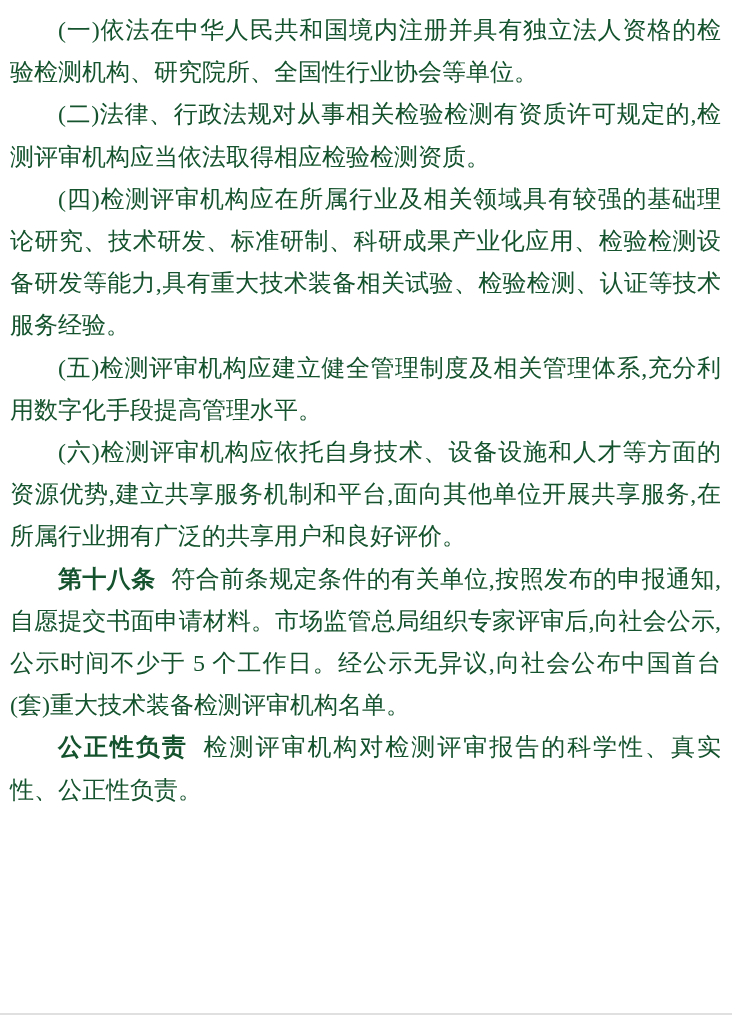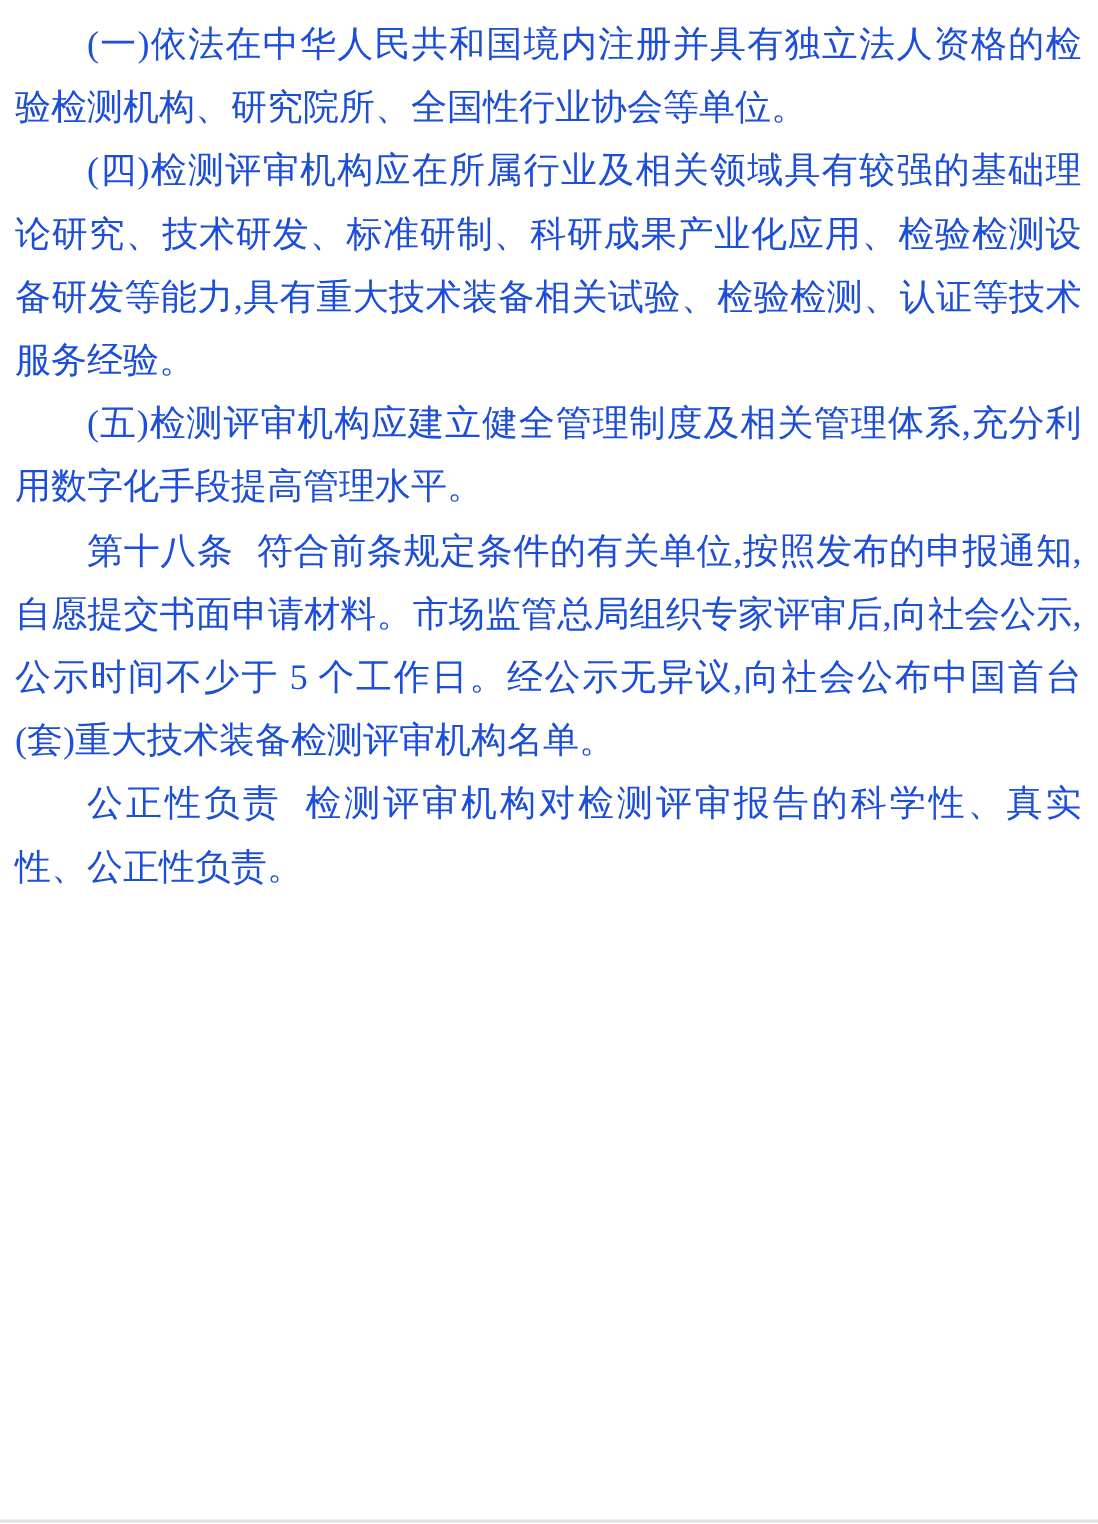--- a/index.html
+++ b/index.html
@@ -12,60 +12,62 @@
     background: #ffffff;
     overflow: hidden;
   }
   .page {
     position: relative;
     box-sizing: border-box;
     width: 732px;
     height: 1016px;
     padding: 9px 11px 0 10px;
     background: #ffffff;
-    color: #1d4ed8;
+    color: #14532d;
     font-family: "Liberation Serif", "DejaVu Serif", serif;
     overflow: hidden;
   }
   .para {
     margin: 0;
     font-size: 24px;
     line-height: 42.2px;
     text-align: justify;
     text-justify: inter-ideograph;
     text-indent: 2em;
     word-break: break-all;
   }
   .article-number {
-    font-weight: normal;
+    font-weight: bold;
     margin-right: 0.65em;
   }
   .scan-edge {
     position: absolute;
     left: 0;
     bottom: 1px;
     width: 100%;
     height: 2px;
     background: #c6c6c6;
     opacity: 0.55;
   }
 </style>
 </head>
 <body>
 
 <div class="page">
 
   <p class="para">(一)依法在中华人民共和国境内注册并具有独立法人资格的检验检测机构、研究院所、全国性行业协会等单位。</p>
 
+  <p class="para">(二)法律、行政法规对从事相关检验检测有资质许可规定的,检测评审机构应当依法取得相应检验检测资质。</p>
 
 
   <p class="para">(四)检测评审机构应在所属行业及相关领域具有较强的基础理论研究、技术研发、标准研制、科研成果产业化应用、检验检测设备研发等能力,具有重大技术装备相关试验、检验检测、认证等技术服务经验。</p>
 
   <p class="para">(五)检测评审机构应建立健全管理制度及相关管理体系,充分利用数字化手段提高管理水平。</p>
 
+  <p class="para">(六)检测评审机构应依托自身技术、设备设施和人才等方面的资源优势,建立共享服务机制和平台,面向其他单位开展共享服务,在所属行业拥有广泛的共享用户和良好评价。</p>
 
   <p class="para"><span class="article-number">第十八条</span><span>符合前条规定条件的有关单位,按照发布的申报通知,自愿提交书面申请材料。市场监管总局组织专家评审后,向社会公示,公示时间不少于 5 个工作日。经公示无异议,向社会公布中国首台(套)重大技术装备检测评审机构名单。</span></p>
 
 
   <p class="para"><span class="article-number">公正性负责</span><span>检测评审机构对检测评审报告的科学性、真实性、公正性负责。</span></p>
 
   <div class="scan-edge"></div>
 
 </div>
 

